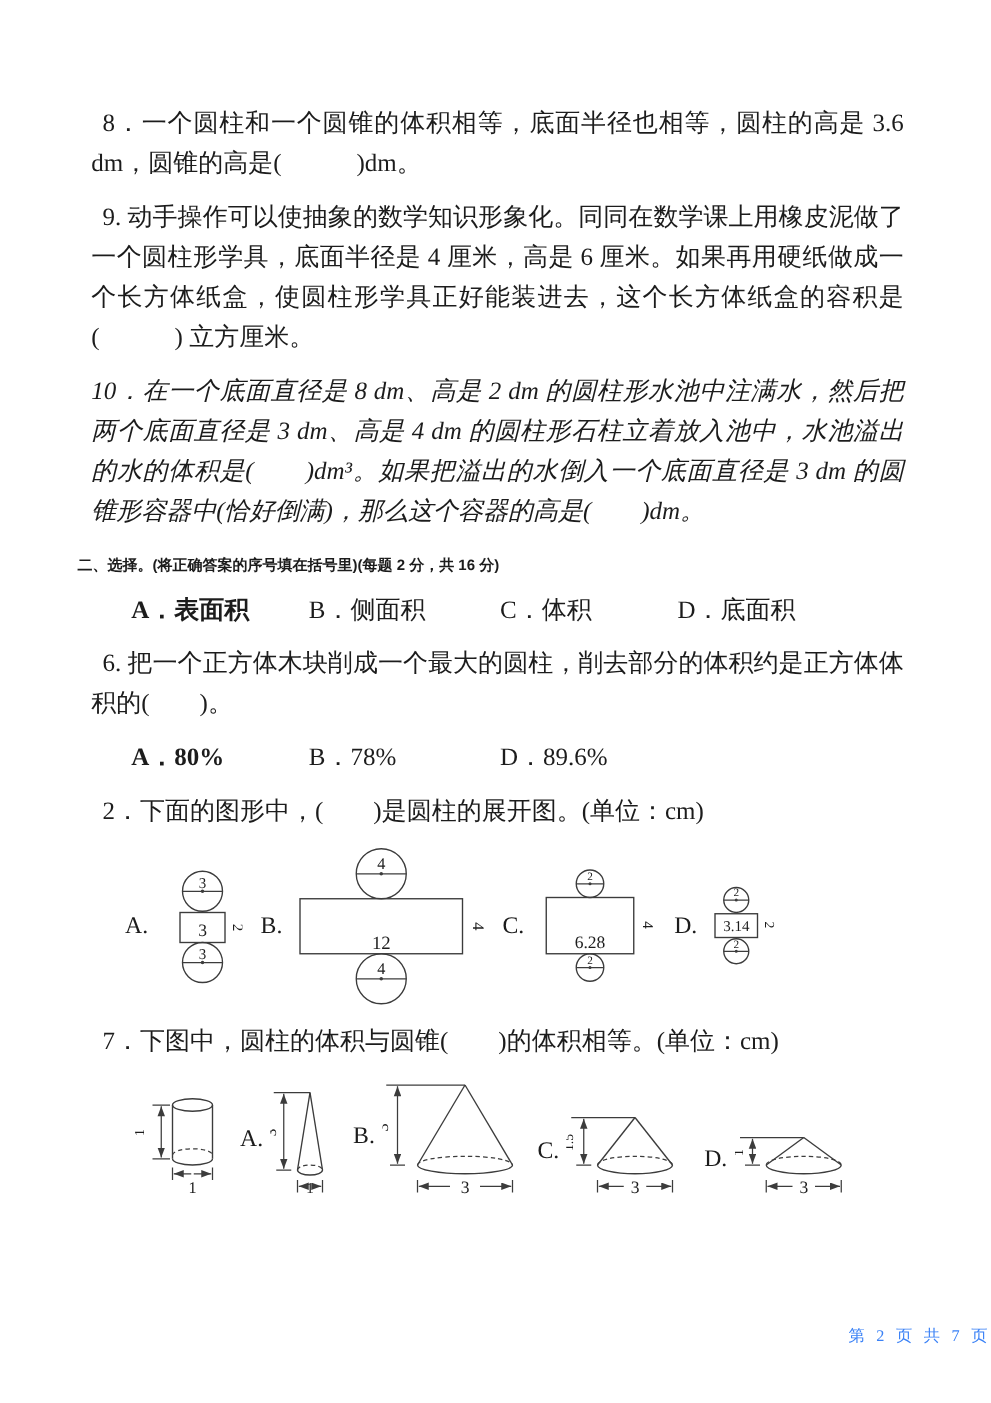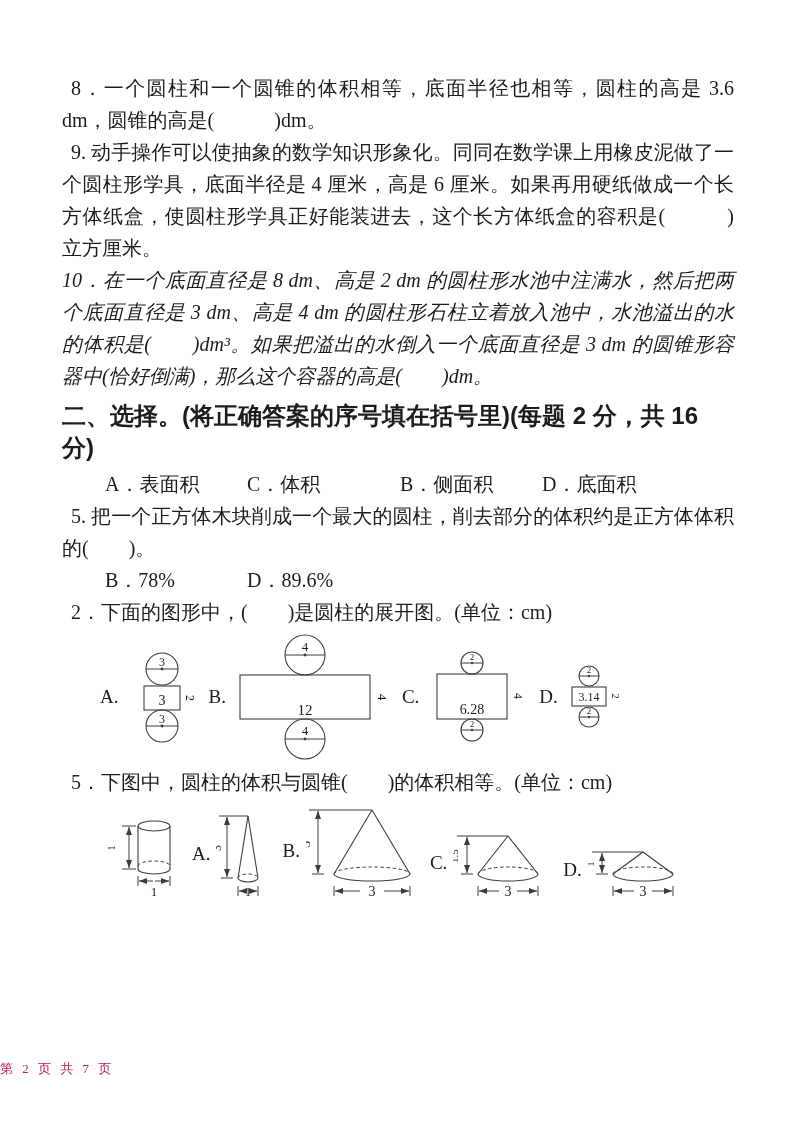--- a/index.html
+++ b/index.html
@@ -1,40 +1,40 @@
 <!DOCTYPE html>
 <html><head>
 <meta charset="utf-8">
 <style>
   html,body{margin:0;padding:0;background:#ffffff;}
   .page{position:relative;width:793px;height:1122px;background:#fff;overflow:hidden;
         font-family:"Liberation Serif","DejaVu Serif",serif;color:#1c1c1c;}
   .content{position:absolute;left:62px;top:72px;width:672px;}
-  p.q{margin:0;font-size:20px;line-height:32px;text-align:justify;text-indent:9px;}
+  p.q{margin:11px;font-size:20px;line-height:32px;text-align:justify;text-indent:9px;}
   p.q.noind{text-indent:0;font-style:italic;}
-  .section-title{margin:8px 0 4px;font-size:24px;line-height:32px;font-weight:700;
+  .section-title{margin:8px 0 4px;font-size:12px;line-height:32px;font-weight:700;
         font-family:"Liberation Sans","DejaVu Sans",sans-serif;}
   .options{display:flex;font-size:20px;line-height:32px;padding-left:43px;}
   .options .opt{display:inline-block;}
-  .options .opt:nth-child(1){width:142px;}
+  .options .opt:nth-child(1){width:142px;font-weight:bold;}
   .options .opt:nth-child(2){width:153px;}
   .options .opt:nth-child(3){width:142px;}
   .fig-row{display:flex;margin:4px 0 4px 38px;}
   .row-center{align-items:center;gap:14px;}
   .row-bottom{align-items:flex-end;gap:12px;margin-left:46px;margin-bottom:6px;}
   .fig-group{display:flex;align-items:center;gap:6px;}
   .fig-label{font-size:19px;}
   svg .fig{fill:none;stroke:#3c3c3c;stroke-width:1.1;}
   svg .dim{fill:none;stroke:#3c3c3c;stroke-width:1;}
   svg .dash{stroke-dasharray:3.5 2.5;}
   svg text{fill:#1c1c1c;font-family:"Liberation Serif","DejaVu Serif",serif;}
   .t15{font-size:15px;} .t14{font-size:14px;} .t13{font-size:13px;}
   .t12{font-size:12px;} .t11{font-size:11px;} .t9{font-size:9px;}
-  .footer{position:absolute;left:0;right:0;top:1060px;text-align:left;
-        font-size:13px;color:#be185d;letter-spacing:3px;}
+  .footer{position:absolute;left:0;right:0;top:1060px;text-align:right;
+        font-size:13px;color:#3b82f6;letter-spacing:3px;}
 </style>
 </head>
 <body>
 
 <svg width="0" height="0" style="position:absolute">
   <defs>
     <marker id="mE" markerWidth="9" markerHeight="8" refX="8" refY="3" orient="auto" markerUnits="userSpaceOnUse">
       <path d="M0,0 L8,3 L0,6 Z" fill="#3c3c3c"></path>
     </marker>
     <marker id="mS" markerWidth="9" markerHeight="8" refX="0" refY="3" orient="auto" markerUnits="userSpaceOnUse">
@@ -47,27 +47,28 @@
   <div class="content">
 
     <p class="q">8．一个圆柱和一个圆锥的体积相等，底面半径也相等，圆柱的高是 3.6 dm，圆锥的高是(　　　)dm。</p>
     <p class="q">9. 动手操作可以使抽象的数学知识形象化。同同在数学课上用橡皮泥做了一个圆柱形学具，底面半径是 4 厘米，高是 6 厘米。如果再用硬纸做成一个长方体纸盒，使圆柱形学具正好能装进去，这个长方体纸盒的容积是(　　　) 立方厘米。</p>
     <p class="q noind">10．在一个底面直径是 8 dm、高是 2 dm 的圆柱形水池中注满水，然后把两个底面直径是 3 dm、高是 4 dm 的圆柱形石柱立着放入池中，水池溢出的水的体积是(　　)dm³。如果把溢出的水倒入一个底面直径是 3 dm 的圆锥形容器中(恰好倒满)，那么这个容器的高是(　　)dm。</p>
 
     <p class="section-title">二、选择。(将正确答案的序号填在括号里)(每题 2 分，共 16 分)</p>
 
     <div class="options">
       <span class="opt">A．表面积</span>
+      <span class="opt">B．侧面积</span>
       <span class="opt">C．体积</span>
-      <span class="opt">B．侧面积</span>
       <span class="opt">D．底面积</span>
     </div>
 
-    <p class="q">5. 把一个正方体木块削成一个最大的圆柱，削去部分的体积约是正方体体积的(　　)。</p>
+    <p class="q">6. 把一个正方体木块削成一个最大的圆柱，削去部分的体积约是正方体体积的(　　)。</p>
     <div class="options">
+      <span class="opt">A．80%</span>
       <span class="opt">B．78%</span>
       <span class="opt">D．89.6%</span>
     </div>
 
     <p class="q">2．下面的图形中，(　　)是圆柱的展开图。(单位：cm)</p>
 
     <div class="fig-row row-center">
 
       <div class="fig-group">
         <span class="fig-label">A.</span>
@@ -131,21 +132,21 @@
           <text class="t12" x="25" y="37" text-anchor="middle">3.14</text>
           <text class="t11" x="48" y="32" text-anchor="middle" transform="rotate(90 48 32)">2</text>
           <circle class="fig" cx="25" cy="53" r="10"></circle>
           <line class="dim" x1="15" y1="53" x2="35" y2="53"></line>
           <circle cx="25" cy="53" r="1.2" fill="#3c3c3c"></circle>
           <text class="t9" x="25" y="50" text-anchor="middle">2</text>
         </svg>
       </div>
     </div>
 
-    <p class="q">5．下图中，圆柱的体积与圆锥(　　)的体积相等。(单位：cm)</p>
+    <p class="q">7．下图中，圆柱的体积与圆锥(　　)的体积相等。(单位：cm)</p>
 
     <div class="fig-row row-bottom">
 
       <div class="fig-group">
         <svg width="72" height="86">
           <ellipse class="fig" cx="46" cy="12" rx="16" ry="5"></ellipse>
           <line class="fig" x1="30" y1="12" x2="30" y2="55"></line>
           <line class="fig" x1="62" y1="12" x2="62" y2="55"></line>
           <path class="fig" d="M30,55 A16,5 0 0 0 62,55"></path>
           <path class="dim dash" d="M30,52 A16,5 0 0 1 62,52"></path>

